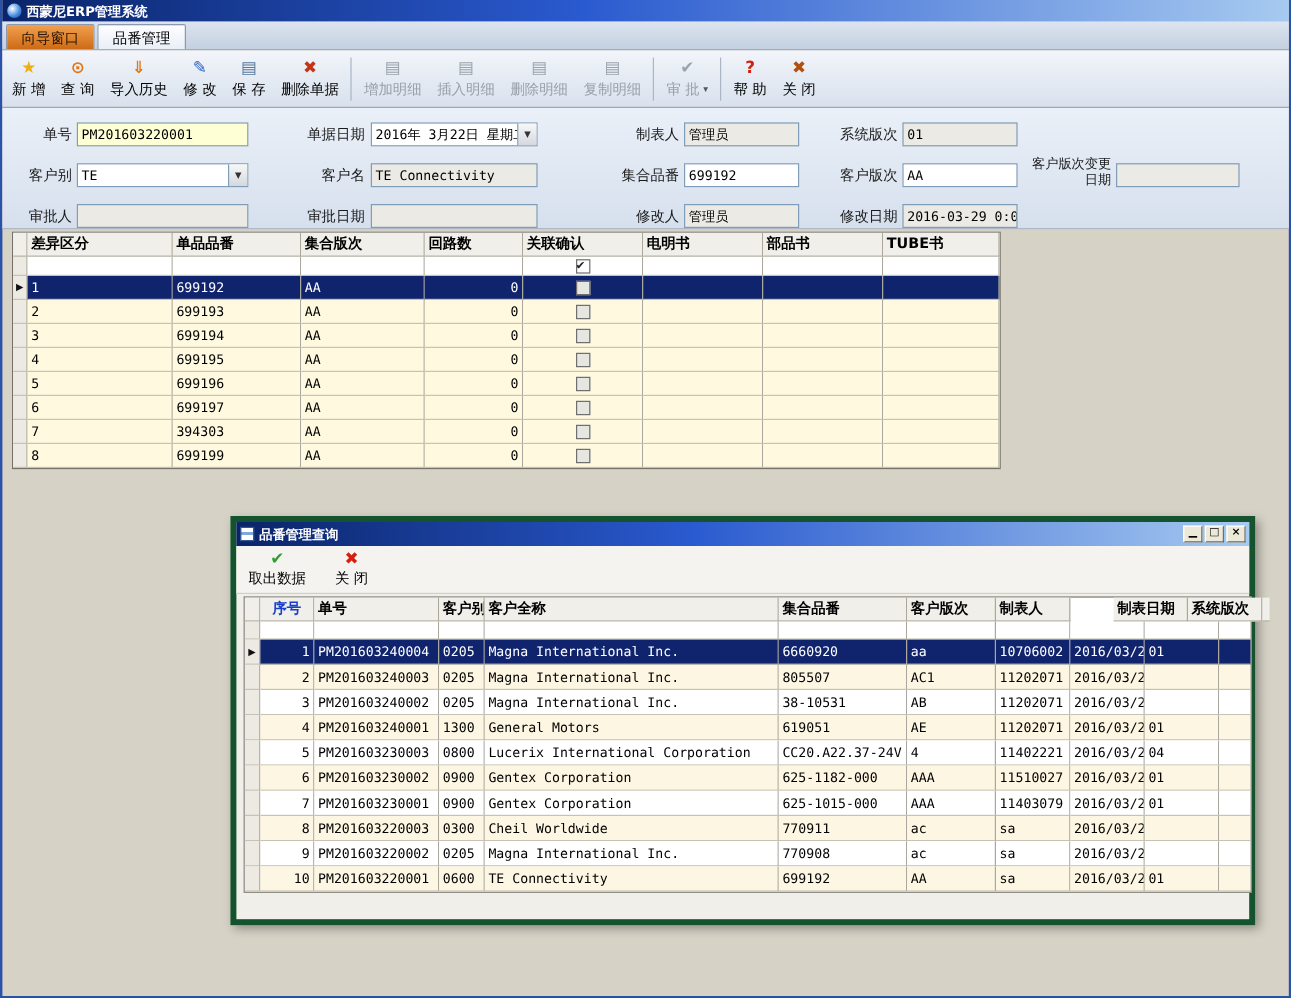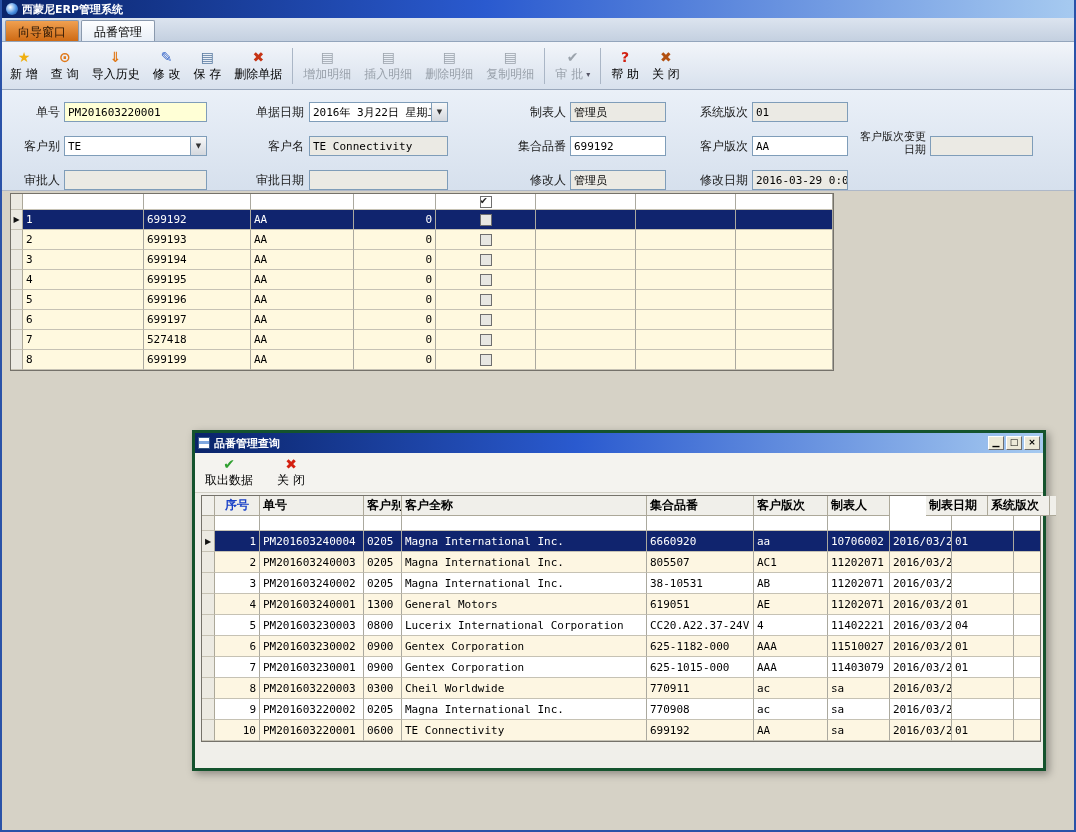--- a/index.html
+++ b/index.html
@@ -54,21 +54,21 @@
   .grow.data .gcell{background:#FFF9DF}
   .grow.data.selected .gcell{background:#10246E;color:#fff}
   .gcell.num{justify-content:flex-end}
   .gcell.center{justify-content:center}
   .gcell.fillc{flex:1;border-right:none}
   .cb{width:12px;height:12px;border:1px solid #6F6F6F;background:#E7E7E2;position:relative;flex:none}
   .cb.on{background:#fff}
   .cb.on::after{content:"✔";position:absolute;left:0px;top:-3px;font-size:11px;color:#222}
   .main-grid{margin:2px 0 0 8px}
   
-  .dialog{position:absolute;left:190px;top:430px;width:854px;height:341px;background:#F0EFEA;border:3px solid #14532d;box-shadow:3px 3px 8px rgba(0,0,0,.35);display:flex;flex-direction:column;z-index:10}
+  .dialog{position:absolute;left:190px;top:430px;width:854px;height:341px;background:#F0EFEA;border:5px solid #14532d;box-shadow:3px 3px 8px rgba(0,0,0,.35);display:flex;flex-direction:column;z-index:10}
   .dlg-title{height:20px;flex:none;background:linear-gradient(to right,#0A246A,#2A5ACF 45%,#A6CAF0);color:#fff;font-weight:bold;font-size:11px;display:flex;align-items:center;gap:4px;padding:0 3px}
   .dlg-icon{width:12px;height:12px;flex:none;background:linear-gradient(#fff 30%,#7FA8E0 30%,#7FA8E0 60%,#fff 60%);border:1px solid #35568E}
   .dlg-sp{flex:1}
   .dlg-wbtn{width:16px;height:14px;background:#ECE9D8;border:1px solid #fff;border-right-color:#6E6E6E;border-bottom-color:#6E6E6E;font-size:9px;line-height:11px;text-align:center;color:#000;margin-left:2px;flex:none}
   .dlg-toolbar{height:40px;flex:none;background:#F4F3EF;border-bottom:1px solid #D2D0C6;display:flex;align-items:center;padding:2px 4px;gap:6px}
   .dbtn{display:flex;flex-direction:column;align-items:center;justify-content:center;min-width:52px;padding:2px 6px;font-size:12px;white-space:nowrap}
   .dbtn .ticon{font-size:14px;height:16px;line-height:16px;font-weight:bold}
   .dlg-grouphint{height:25px;flex:none;background:linear-gradient(#808080,#585858);color:#fff;display:flex;align-items:center;justify-content:center;font-size:12px;margin:2px 6px 0;border:1px solid #4A4A4A}
   .dlg-grid{margin:2px 6px 0;width:840px}
   .dlg-grid .grow{height:21px}
@@ -201,21 +201,31 @@
       <div class="flabel fr2 fc2l">修改人</div>
       <div class="finp fr2 fc2i ro">
         <span class="fval">管理员</span>
       </div>
       <div class="flabel fr2 fc3l">修改日期</div>
       <div class="finp fr2 fc3i ro">
         <span class="fval">2016-03-29 0:00</span>
       </div>
     </div>
   <div class="content">
-    <div class="grid main-grid" id="maingrid"><div class="grow gfilter">
+    <div class="grid main-grid" id="maingrid"><div class="grow ghead">
+          <div class="gind"></div>
+          <div class="gcell" style="width: 121px;">差异区分</div>
+          <div class="gcell" style="width: 107px;">单品品番</div>
+          <div class="gcell" style="width: 103px;">集合版次</div>
+          <div class="gcell" style="width: 82px;">回路数</div>
+          <div class="gcell" style="width: 100px;">关联确认</div>
+          <div class="gcell" style="width: 100px;">电明书</div>
+          <div class="gcell" style="width: 100px;">部品书</div>
+          <div class="gcell" style="width: 97px;">TUBE书</div>
+        </div><div class="grow gfilter">
           <div class="gind"></div>
           <div class="gcell" style="width: 121px;"></div>
           <div class="gcell" style="width: 107px;"></div>
           <div class="gcell" style="width: 103px;"></div>
           <div class="gcell" style="width: 82px;"></div>
           <div class="gcell center" style="width: 100px;">
             <span class="cb on"></span>
           </div>
           <div class="gcell" style="width: 100px;"></div>
           <div class="gcell" style="width: 100px;"></div>
@@ -288,21 +298,21 @@
           <div class="gcell num" style="width: 82px;">0</div>
           <div class="gcell center" style="width: 100px;">
             <span class="cb"></span>
           </div>
           <div class="gcell" style="width: 100px;"></div>
           <div class="gcell" style="width: 100px;"></div>
           <div class="gcell" style="width: 97px;"></div>
         </div><div class="grow data">
           <div class="gind"></div>
           <div class="gcell" style="width: 121px;">7</div>
-          <div class="gcell" style="width: 107px;">527418</div>
+          <div class="gcell" style="width: 107px;">394303</div>
           <div class="gcell" style="width: 103px;">AA</div>
           <div class="gcell num" style="width: 82px;">0</div>
           <div class="gcell center" style="width: 100px;">
             <span class="cb"></span>
           </div>
           <div class="gcell" style="width: 100px;"></div>
           <div class="gcell" style="width: 100px;"></div>
           <div class="gcell" style="width: 97px;"></div>
         </div><div class="grow data">
           <div class="gind"></div>

